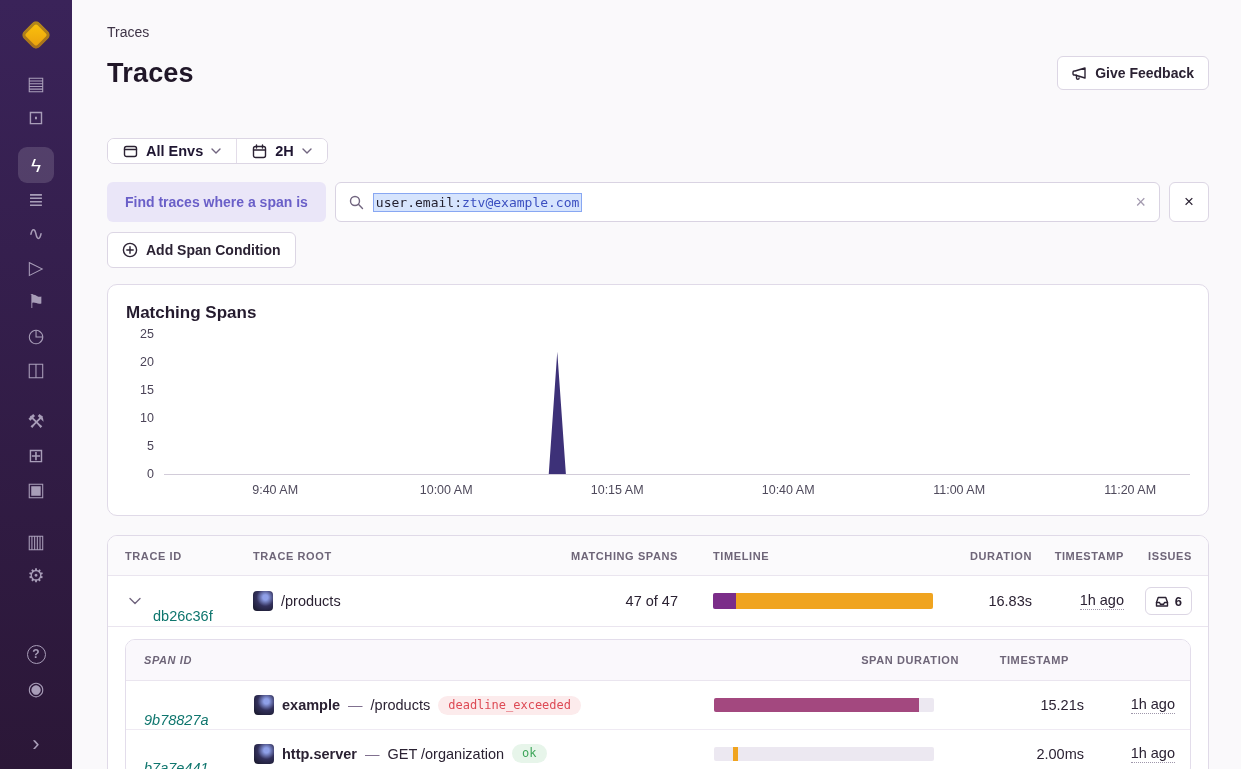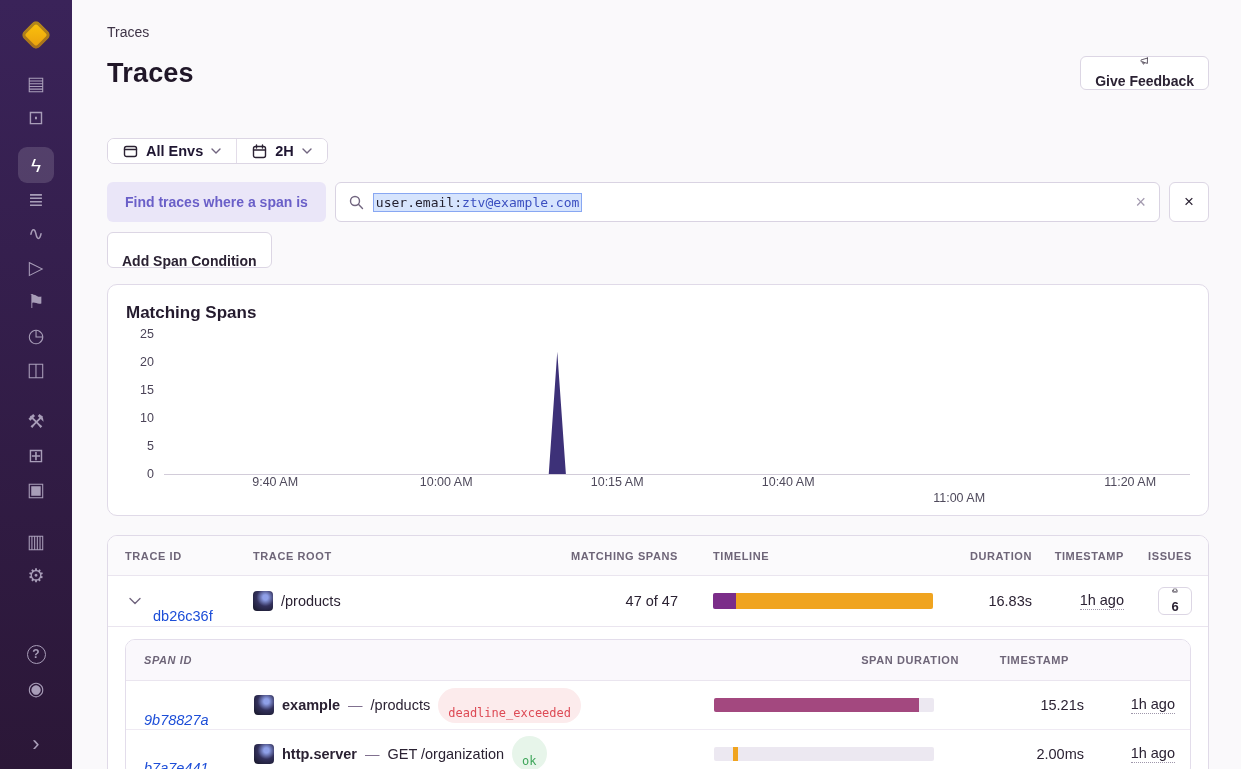--- a/index.html
+++ b/index.html
@@ -44,21 +44,21 @@
   .collapse-item{ margin-top:22px; }
   .collapse-item .glyph{ font-size:22px; }
   
   .main{ flex:1; padding:24px 32px 0 35px; }
   .breadcrumb{ font-size:14px; color:#3e3446; cursor:pointer; }
   .title-row{ margin-top:14px; display:flex; justify-content:space-between; align-items:center; height:38px;}
   .page-title{ font-size:27px; font-weight:700; color:#201728; letter-spacing:.2px;}
   .btn{
     display:inline-flex; align-items:center; gap:8px; background:#fff;
     border:1px solid #dcd6e4; border-radius:6px; font-weight:700; color:#2b2233;
-    font-size:14px; cursor:pointer; font-family:inherit;flex-direction:column;
+    font-size:14px; cursor:pointer; font-family:inherit;
   }
   .feedback-btn{ height:34px; padding:0 14px; }
   .icon-svg{ stroke:#2b2233; fill:none; stroke-width:1.4; stroke-linecap:round; stroke-linejoin:round;}
   .muted-svg{ stroke:#71657f; }
   
   .filter-bar{
     margin-top:46px; display:inline-flex; align-items:stretch; background:#fff;
     border:1px solid #dcd6e4; border-radius:7px; height:26px; overflow:hidden;
   }
   .filter-btn{
@@ -90,36 +90,36 @@
   .chart-panel{ margin-top:16px; padding:18px 18px 14px 18px; }
   .panel-title{ font-size:17px; font-weight:700; color:#241b2e; }
   .chart{ display:flex; gap:10px; margin-top:12px; }
   .y-axis{ width:28px; position:relative; height:140px; flex:0 0 28px;}
   .y-axis span{ position:absolute; right:0; font-size:12.5px; color:#4b4458; }
   .plot-wrap{ flex:1; }
   .plot{ height:140px; border-bottom:1px solid #d2ccd9; position:relative; }
   .plot svg{ width:100%; height:100%; display:block; }
   .x-axis{ position:relative; height:26px; }
   .x-axis span{
-    position:absolute; top:0; transform:translateX(-50%);
+    position:absolute; top:8px; transform:translateX(-50%);
     font-size:12.5px; color:#4f4a5c; white-space:nowrap;
   }
   
   .table-panel{ margin-top:19px; overflow:hidden; }
   .grid7{ display:grid; grid-template-columns:145px 310px 115px 256px 98px 92px 1fr; align-items:center; }
   .t-head{ height:40px; background:#fbfafc; border-bottom:1px solid #eae5ef; }
   .th{
     font-size:11px; font-weight:700; letter-spacing:.6px; color:#6e6578; text-transform:uppercase;
   }
   .pad-l{ padding-left:17px; } .pad-l35{ padding-left:35px; }
   .right{ text-align:right; justify-content:flex-end; }
   .t-row{ height:51px; font-size:14.5px; }
   .cell{ display:flex; align-items:center; gap:8px; }
   .cell.right{ display:flex; }
-  .link{ color:#1d4ed8; text-decoration:none; cursor:pointer;margin-top:29px; }
+  .link{ color:#0f766e; text-decoration:none; cursor:pointer;margin-top:29px; }
   .expand{
     width:20px;height:20px; background:none;border:none; cursor:pointer;
     display:flex;align-items:center;justify-content:center; padding:0;
   }
   .proj-icon{
     width:20px;height:20px;border-radius:4px; flex:0 0 20px;
     background:radial-gradient(circle at 62% 32%,#8fa0e8 0 14%,#33315c 48%,#141423 100%);
   }
   .bar-track{ position:relative; width:220px; height:14px; background:#ece8f1; border-radius:2px; overflow:hidden; }
   .bar-track.big{ height:16px; }
@@ -129,21 +129,21 @@
   
   .nested{ margin:12px 17px 17px 17px; border:1px solid #e3ddeb; border-radius:10px; overflow:hidden; background:#fff;}
   .grid5{ display:grid; grid-template-columns:128px 460px 245px 125px 1fr; align-items:center; }
   .nested .t-head{ height:41px; background:#faf8fc; }
   .pad-l18{ padding-left:18px;font-style:italic; } .pad-r15{ padding-right:15px; }
   .nested .t-row{ height:48px; }
   .span-row2{ border-top:1px solid #efeaf3; }
   .desc b{ font-weight:700; }
   .sep{ color:#80708f; }
   .pill{
-    font-family:"DejaVu Sans Mono",monospace; font-size:12px; padding:18px 10px 3px;
+    font-family:"DejaVu Sans Mono",monospace; font-size:12px; padding:2px 10px 3px;
     border-radius:20px; white-space:nowrap;
   }
   .pill.error{ background:#fcebec; color:#dd4a55; }
   .pill.ok{ background:#e7f5ea; color:#3fa65b; }
 </style>
 </head>
 <body>
 
 <nav class="sidebar">
   <div class="logo-wrap">
@@ -294,21 +294,21 @@
         <div class="plot">
           <svg viewBox="0 0 1000 140" preserveAspectRatio="none">
             <path d="M0.0,140.0 L375.0,140.0 L383.3,16.8 L391.7,140.0 L1000.0,140.0 Z" fill="#3d3178"></path>
           </svg>
         </div>
         <div class="x-axis">
             <span style="left: 10.8333%;">9:40 AM</span>
             <span style="left: 27.5%;">10:00 AM</span>
             <span style="left: 44.1667%;">10:15 AM</span>
             <span style="left: 60.8333%;">10:40 AM</span>
-            <span style="left: 77.5%; margin-top: 16px;">11:00 AM</span>
+            <span style="left: 77.5%;">11:00 AM</span>
             <span style="left: 94.1667%;">11:20 AM</span>
           </div>
       </div>
     </div>
   </section>
 
   
   <section class="panel table-panel">
     <div class="t-head grid7">
       <span class="th pad-l">Trace ID</span>

